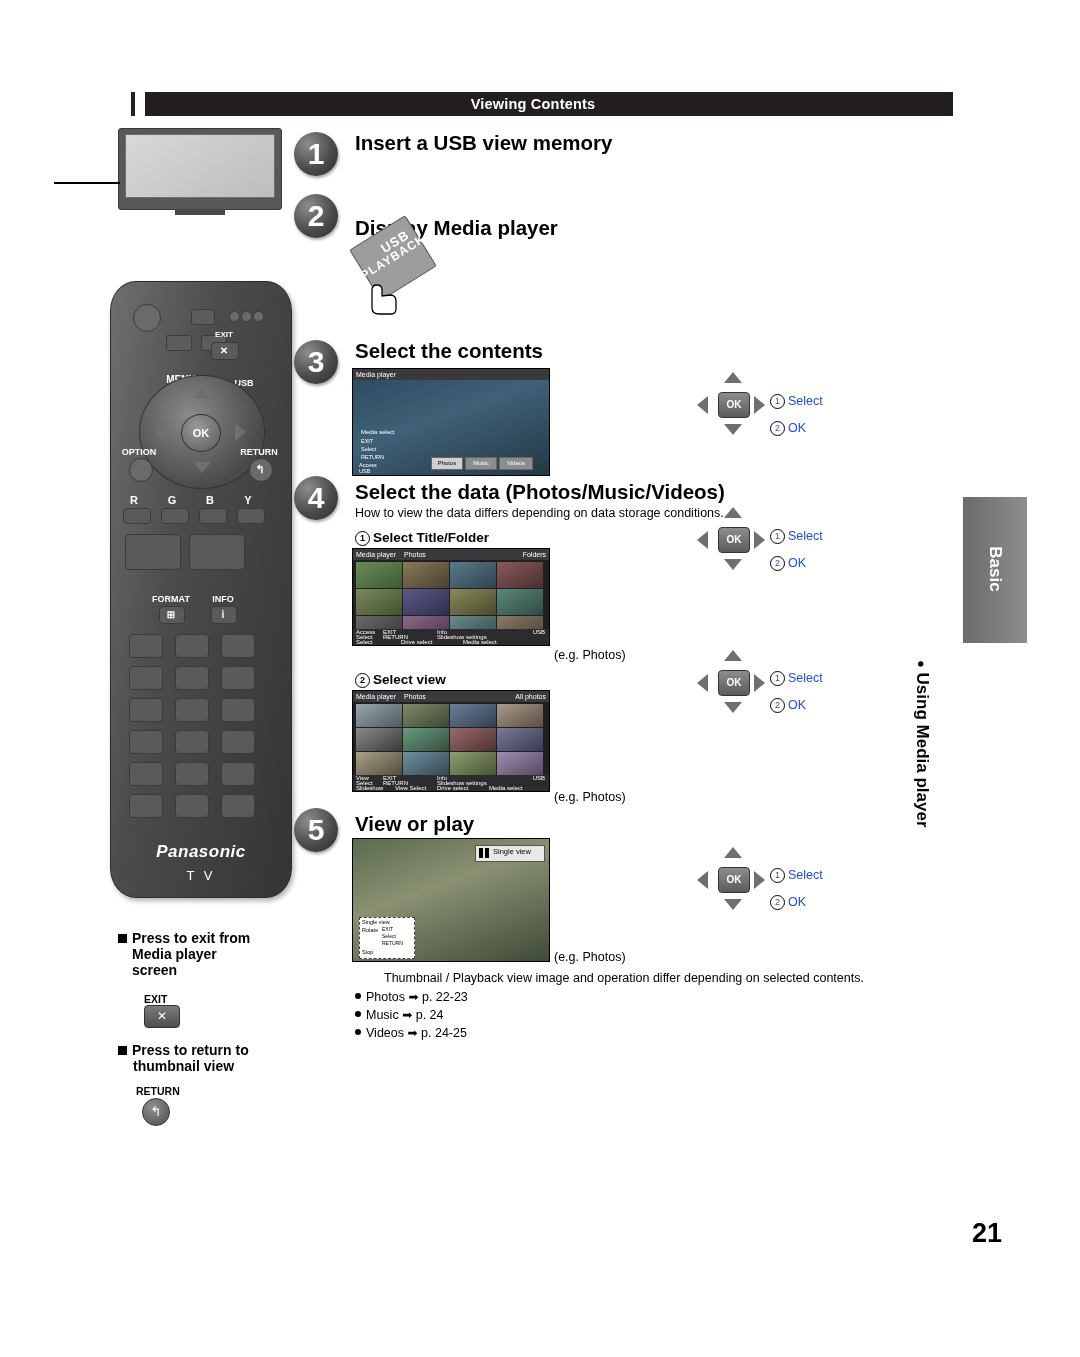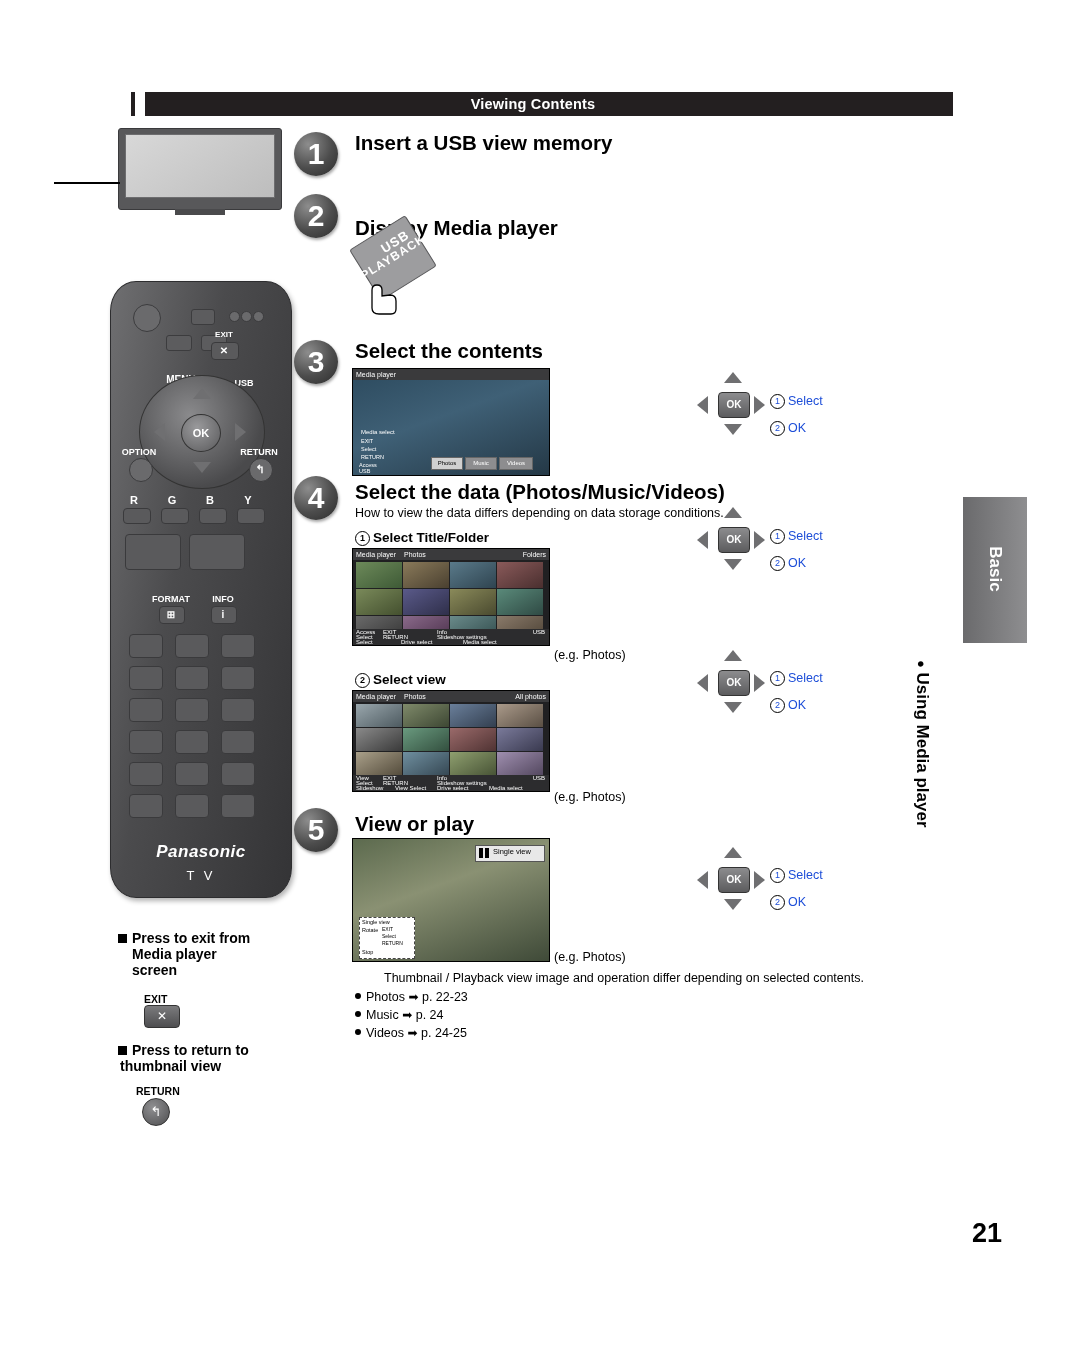--- a/index.html
+++ b/index.html
@@ -388,21 +388,21 @@
     <div style="font-weight:bold;font-size:14px;margin-left:14px;">Media player</div>
     <div style="font-weight:bold;font-size:14px;margin-left:14px;">screen</div>
   </div>
   <div class="kcap" style="left:144px;top:993px;">EXIT</div>
   <div class="exitkey" style="left:144px;top:1005px;">✕</div>
 
   <div style="position:absolute;left:118px;top:1042px;width:200px;">
     <div style="font-weight:bold;font-size:14px;">
       <span class="sqbul"></span><span>Press to return to</span>
     </div>
-    <div style="font-weight:bold;font-size:14px;margin-left:2px;">thumbnail view</div>
+    <div style="font-weight:bold;font-size:14px;margin-left:15px;">thumbnail view</div>
   </div>
   <div class="kcap" style="left:136px;top:1085px;">RETURN</div>
   <div class="retkey" style="left:142px;top:1098px;">↰</div>
 
   <div class="note" style="left:374px;top:971px;width:620px;margin-left:10px;">Thumbnail / Playback view image and operation differ depending on selected contents.</div>
   <div class="note" style="left:355px;top:990px;">
     <span class="bullet"></span><span>Photos</span>
     <span class="arrowglyph">➡</span>
     <span>p. 22-23</span>
   </div>

